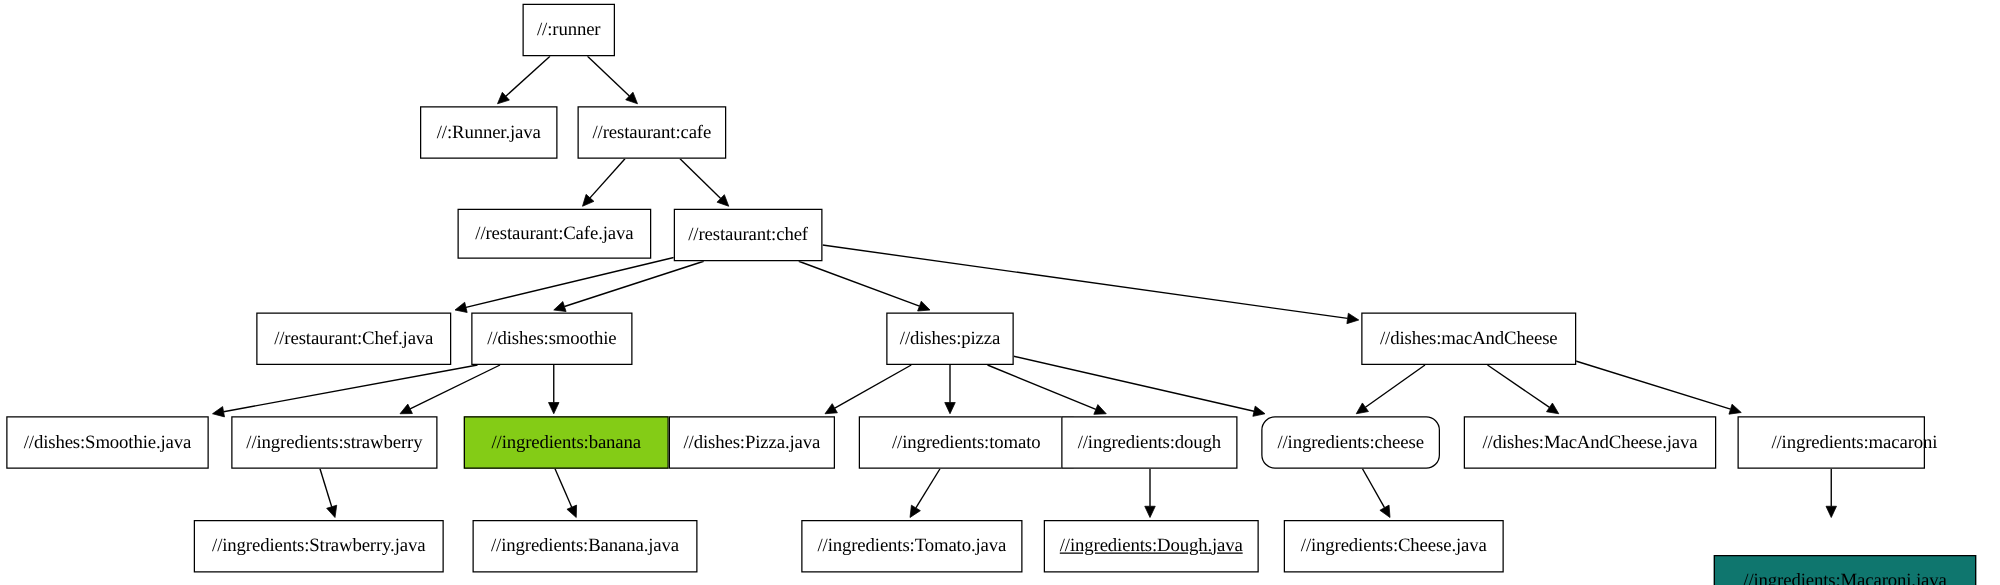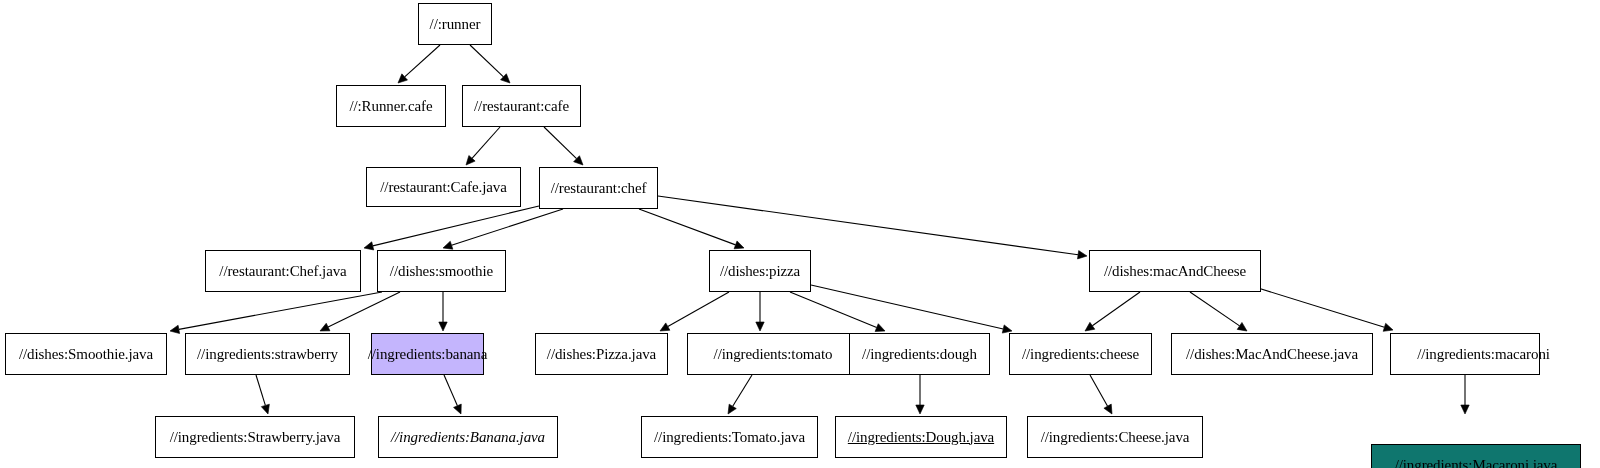--- a/index.html
+++ b/index.html
@@ -102,21 +102,21 @@
       <line x1="1090" y1="375" x2="1107.5781093176129" y2="406.16119379031363" class="edge-path" stroke="#000000"></line>
       <polygon points="1112,414 1103.9199997530925,408.22474277542767 1111.2362188821332,404.0976448051996" class="edge-head" fill="#000000"></polygon>
       <line x1="1465" y1="375" x2="1465" y2="405" class="edge-path" stroke="#000000"></line>
       <polygon points="1465,414 1460.8,405 1469.2,405" class="edge-head" fill="#000000"></polygon>
     </svg>
   <div id="nodes-layer">
       <div class="node-box" style="left: 418px; top: 3px; width: 74px; height: 42px; border-color: rgb(0, 0, 0); background: rgb(255, 255, 255);">
         <span class="node-label">//:runner</span>
       </div>
       <div class="node-box" style="left: 336px; top: 85px; width: 110px; height: 42px; border-color: rgb(0, 0, 0); background: rgb(255, 255, 255);">
-        <span class="node-label">//:Runner.cafe</span>
+        <span class="node-label">//:Runner.java</span>
       </div>
       <div class="node-box" style="left: 462px; top: 85px; width: 119px; height: 42px; border-color: rgb(0, 0, 0); background: rgb(255, 255, 255);">
         <span class="node-label">//restaurant:cafe</span>
       </div>
       <div class="node-box" style="left: 366px; top: 167px; width: 155px; height: 40px; border-color: rgb(0, 0, 0); background: rgb(255, 255, 255);">
         <span class="node-label">//restaurant:Cafe.java</span>
       </div>
       <div class="node-box" style="left: 539px; top: 167px; width: 119px; height: 42px; border-color: rgb(0, 0, 0); background: rgb(255, 255, 255);">
         <span class="node-label">//restaurant:chef</span>
       </div>
@@ -131,45 +131,45 @@
       </div>
       <div class="node-box" style="left: 1089px; top: 250px; width: 172px; height: 42px; border-color: rgb(0, 0, 0); background: rgb(255, 255, 255);">
         <span class="node-label">//dishes:macAndCheese</span>
       </div>
       <div class="node-box" style="left: 5px; top: 333px; width: 162px; height: 42px; border-color: rgb(0, 0, 0); background: rgb(255, 255, 255);">
         <span class="node-label">//dishes:Smoothie.java</span>
       </div>
       <div class="node-box" style="left: 185px; top: 333px; width: 165px; height: 42px; border-color: rgb(0, 0, 0); background: rgb(255, 255, 255);">
         <span class="node-label">//ingredients:strawberry</span>
       </div>
-      <div class="node-box" style="left: 371px; top: 333px; width: 113px; height: 42px; border-color: rgb(0, 0, 0); background: #c4b5fd;">
+      <div class="node-box" style="left: 371px; top: 333px; width: 164px; height: 42px; border-color: rgb(0, 0, 0); background: #84cc16;">
         <span class="node-label">//ingredients:banana</span>
       </div>
       <div class="node-box" style="left: 535px; top: 333px; width: 133px; height: 42px; border-color: rgb(0, 0, 0); background: rgb(255, 255, 255);">
         <span class="node-label">//dishes:Pizza.java</span>
       </div>
       <div class="node-box" style="left: 687px; top: 333px; width: 172px; height: 42px; border-color: rgb(0, 0, 0); background: rgb(255, 255, 255);">
         <span class="node-label">//ingredients:tomato</span>
       </div>
       <div class="node-box" style="left: 849px; top: 333px; width: 141px; height: 42px; border-color: rgb(0, 0, 0); background: rgb(255, 255, 255);">
         <span class="node-label">//ingredients:dough</span>
       </div>
-      <div class="node-box" style="left: 1009px; top: 333px; width: 143px; height: 42px; border-color: rgb(0, 0, 0); background: rgb(255, 255, 255);">
+      <div class="node-box" style="left: 1009px; top: 333px; width: 143px; height: 42px; border-color: rgb(0, 0, 0); background: rgb(255, 255, 255); border-radius: 11px;">
         <span class="node-label">//ingredients:cheese</span>
       </div>
       <div class="node-box" style="left: 1171px; top: 333px; width: 202px; height: 42px; border-color: rgb(0, 0, 0); background: rgb(255, 255, 255);">
         <span class="node-label">//dishes:MacAndCheese.java</span>
       </div>
       <div class="node-box" style="left: 1390px; top: 333px; width: 150px; height: 42px; border-color: rgb(0, 0, 0); background: rgb(255, 255, 255); padding-left: 37px;">
         <span class="node-label">//ingredients:macaroni</span>
       </div>
       <div class="node-box" style="left: 155px; top: 416px; width: 200px; height: 42px; border-color: rgb(0, 0, 0); background: rgb(255, 255, 255);">
         <span class="node-label">//ingredients:Strawberry.java</span>
       </div>
-      <div class="node-box" style="left: 378px; top: 416px; width: 180px; height: 42px; border-color: rgb(0, 0, 0); background: rgb(255, 255, 255); font-style: italic;">
+      <div class="node-box" style="left: 378px; top: 416px; width: 180px; height: 42px; border-color: rgb(0, 0, 0); background: rgb(255, 255, 255);">
         <span class="node-label">//ingredients:Banana.java</span>
       </div>
       <div class="node-box" style="left: 641px; top: 416px; width: 177px; height: 42px; border-color: rgb(0, 0, 0); background: rgb(255, 255, 255);">
         <span class="node-label">//ingredients:Tomato.java</span>
       </div>
       <div class="node-box" style="left: 835px; top: 416px; width: 172px; height: 42px; border-color: rgb(0, 0, 0); background: rgb(255, 255, 255); text-decoration: underline;">
         <span class="node-label">//ingredients:Dough.java</span>
       </div>
       <div class="node-box" style="left: 1027px; top: 416px; width: 176px; height: 42px; border-color: rgb(0, 0, 0); background: rgb(255, 255, 255);">
         <span class="node-label">//ingredients:Cheese.java</span>

